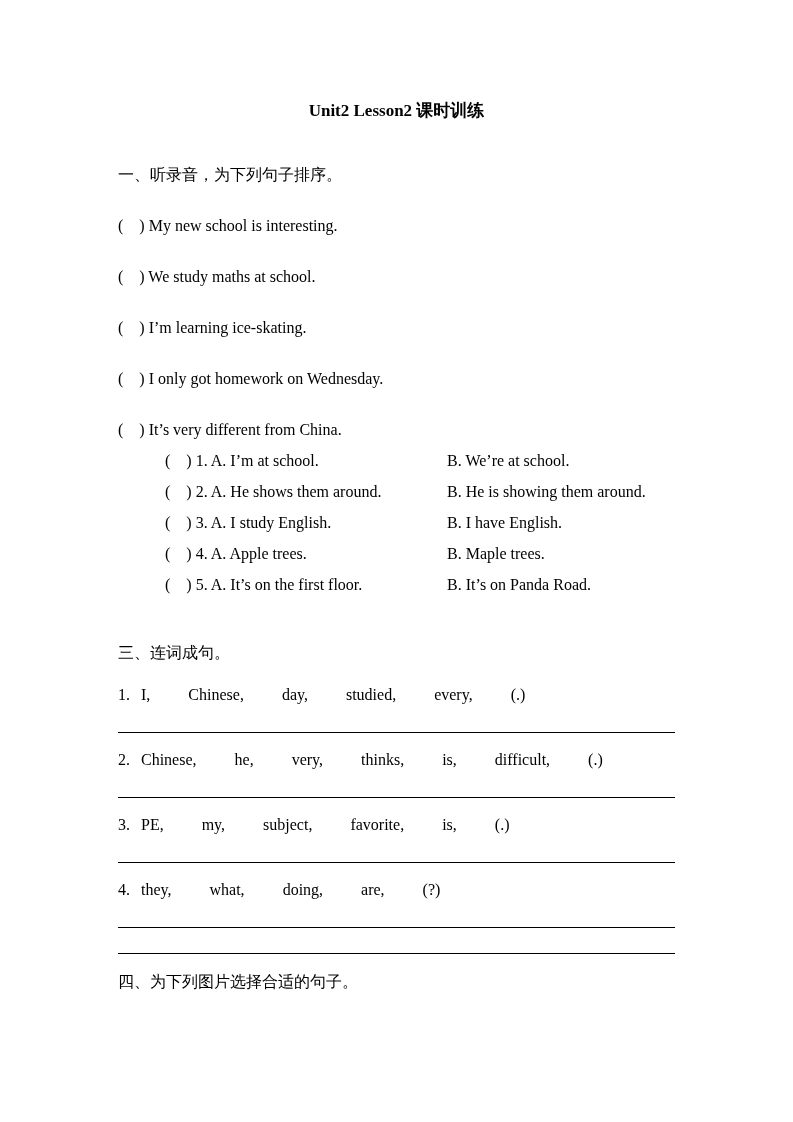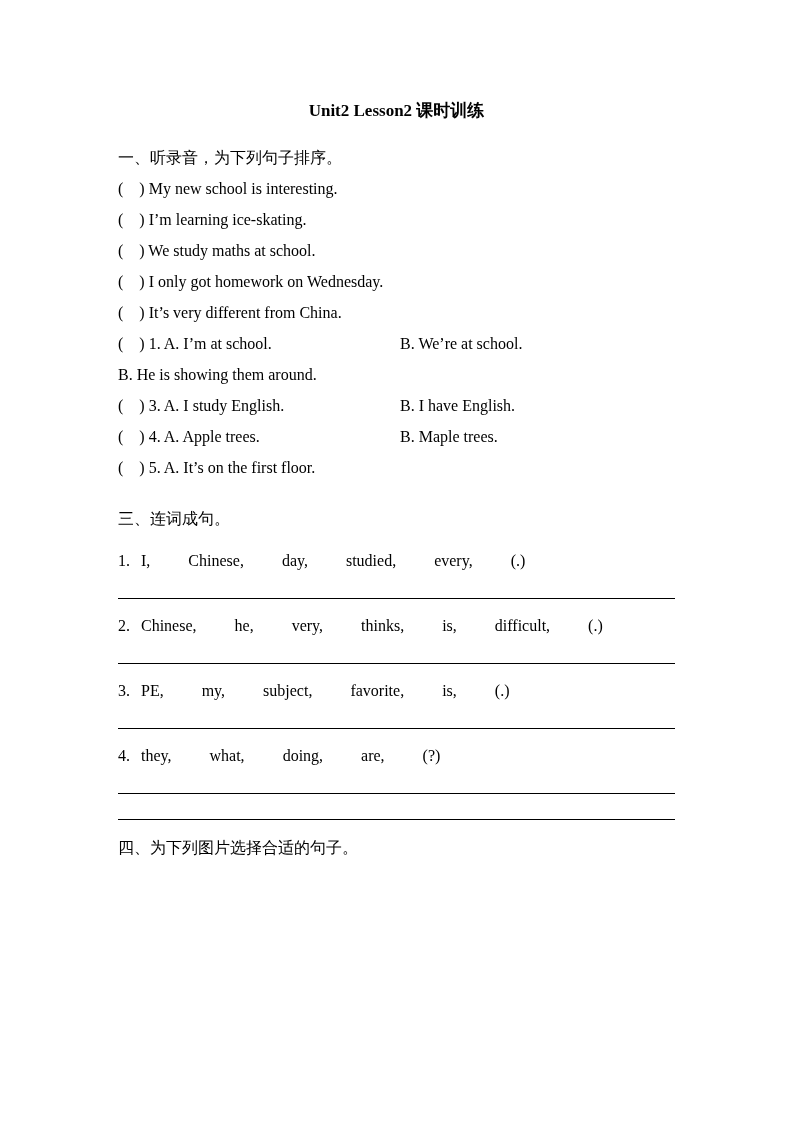--- a/index.html
+++ b/index.html
@@ -19,33 +19,35 @@
     color: #000000;
     overflow: hidden;
   }
   .title {
     font-size: 17px;
     font-weight: bold;
     text-align: center;
     line-height: 22px;
   }
   .heading {
-    margin-top: 20px;
+    margin-top: 37px;
     line-height: 31px;
     white-space: pre-wrap;
   }
   .item {
     line-height: 31px;
     white-space: pre-wrap;
+    margin-top: 20px;
   }
   .qa-row {
     display: grid;
     grid-template-columns: 282px auto;
     line-height: 31px;
     white-space: pre-wrap;
+    margin-left: 47px;
   }
   .scramble-item {
     margin-bottom: 5px;
   }
   .scramble-line {
     margin-top: 15px;
     line-height: 24px;
     white-space: nowrap;
   }
   .scramble-line span {
@@ -67,45 +69,47 @@
 </head>
 <body>
 
 <div class="page">
 
   <div class="title">Unit2 Lesson2 课时训练</div>
 
   <div>
     <div class="heading">一、听录音，为下列句子排序。</div>
     <div class="item">(    ) My new school is interesting.</div>
+    <div class="item">(    ) We study maths at school.</div>
     <div class="item">(    ) I’m learning ice-skating.</div>
-    <div class="item">(    ) We study maths at school.</div>
     <div class="item">(    ) I only got homework on Wednesday.</div>
     <div class="item">(    ) It’s very different from China.</div>
   </div>
 
   <div>
 
     <div class="qa-row">
       <span>(    ) 1. A. I’m at school.</span>
       <span>B. We’re at school.</span>
     </div>
     <div class="qa-row">
+      <span>(    ) 2. A. He shows them around.</span>
       <span>B. He is showing them around.</span>
     </div>
     <div class="qa-row">
       <span>(    ) 3. A. I study English.</span>
       <span>B. I have English.</span>
     </div>
     <div class="qa-row">
       <span>(    ) 4. A. Apple trees.</span>
       <span>B. Maple trees.</span>
     </div>
     <div class="qa-row">
       <span>(    ) 5. A. It’s on the first floor.</span>
+      <span>B. It’s on Panda Road.</span>
     </div>
   </div>
 
   <div>
     <div class="heading">三、连词成句。</div>
 
     <div class="scramble-item">
       <div class="scramble-line">
         <span class="num">1.</span>
         <span>I,</span>

